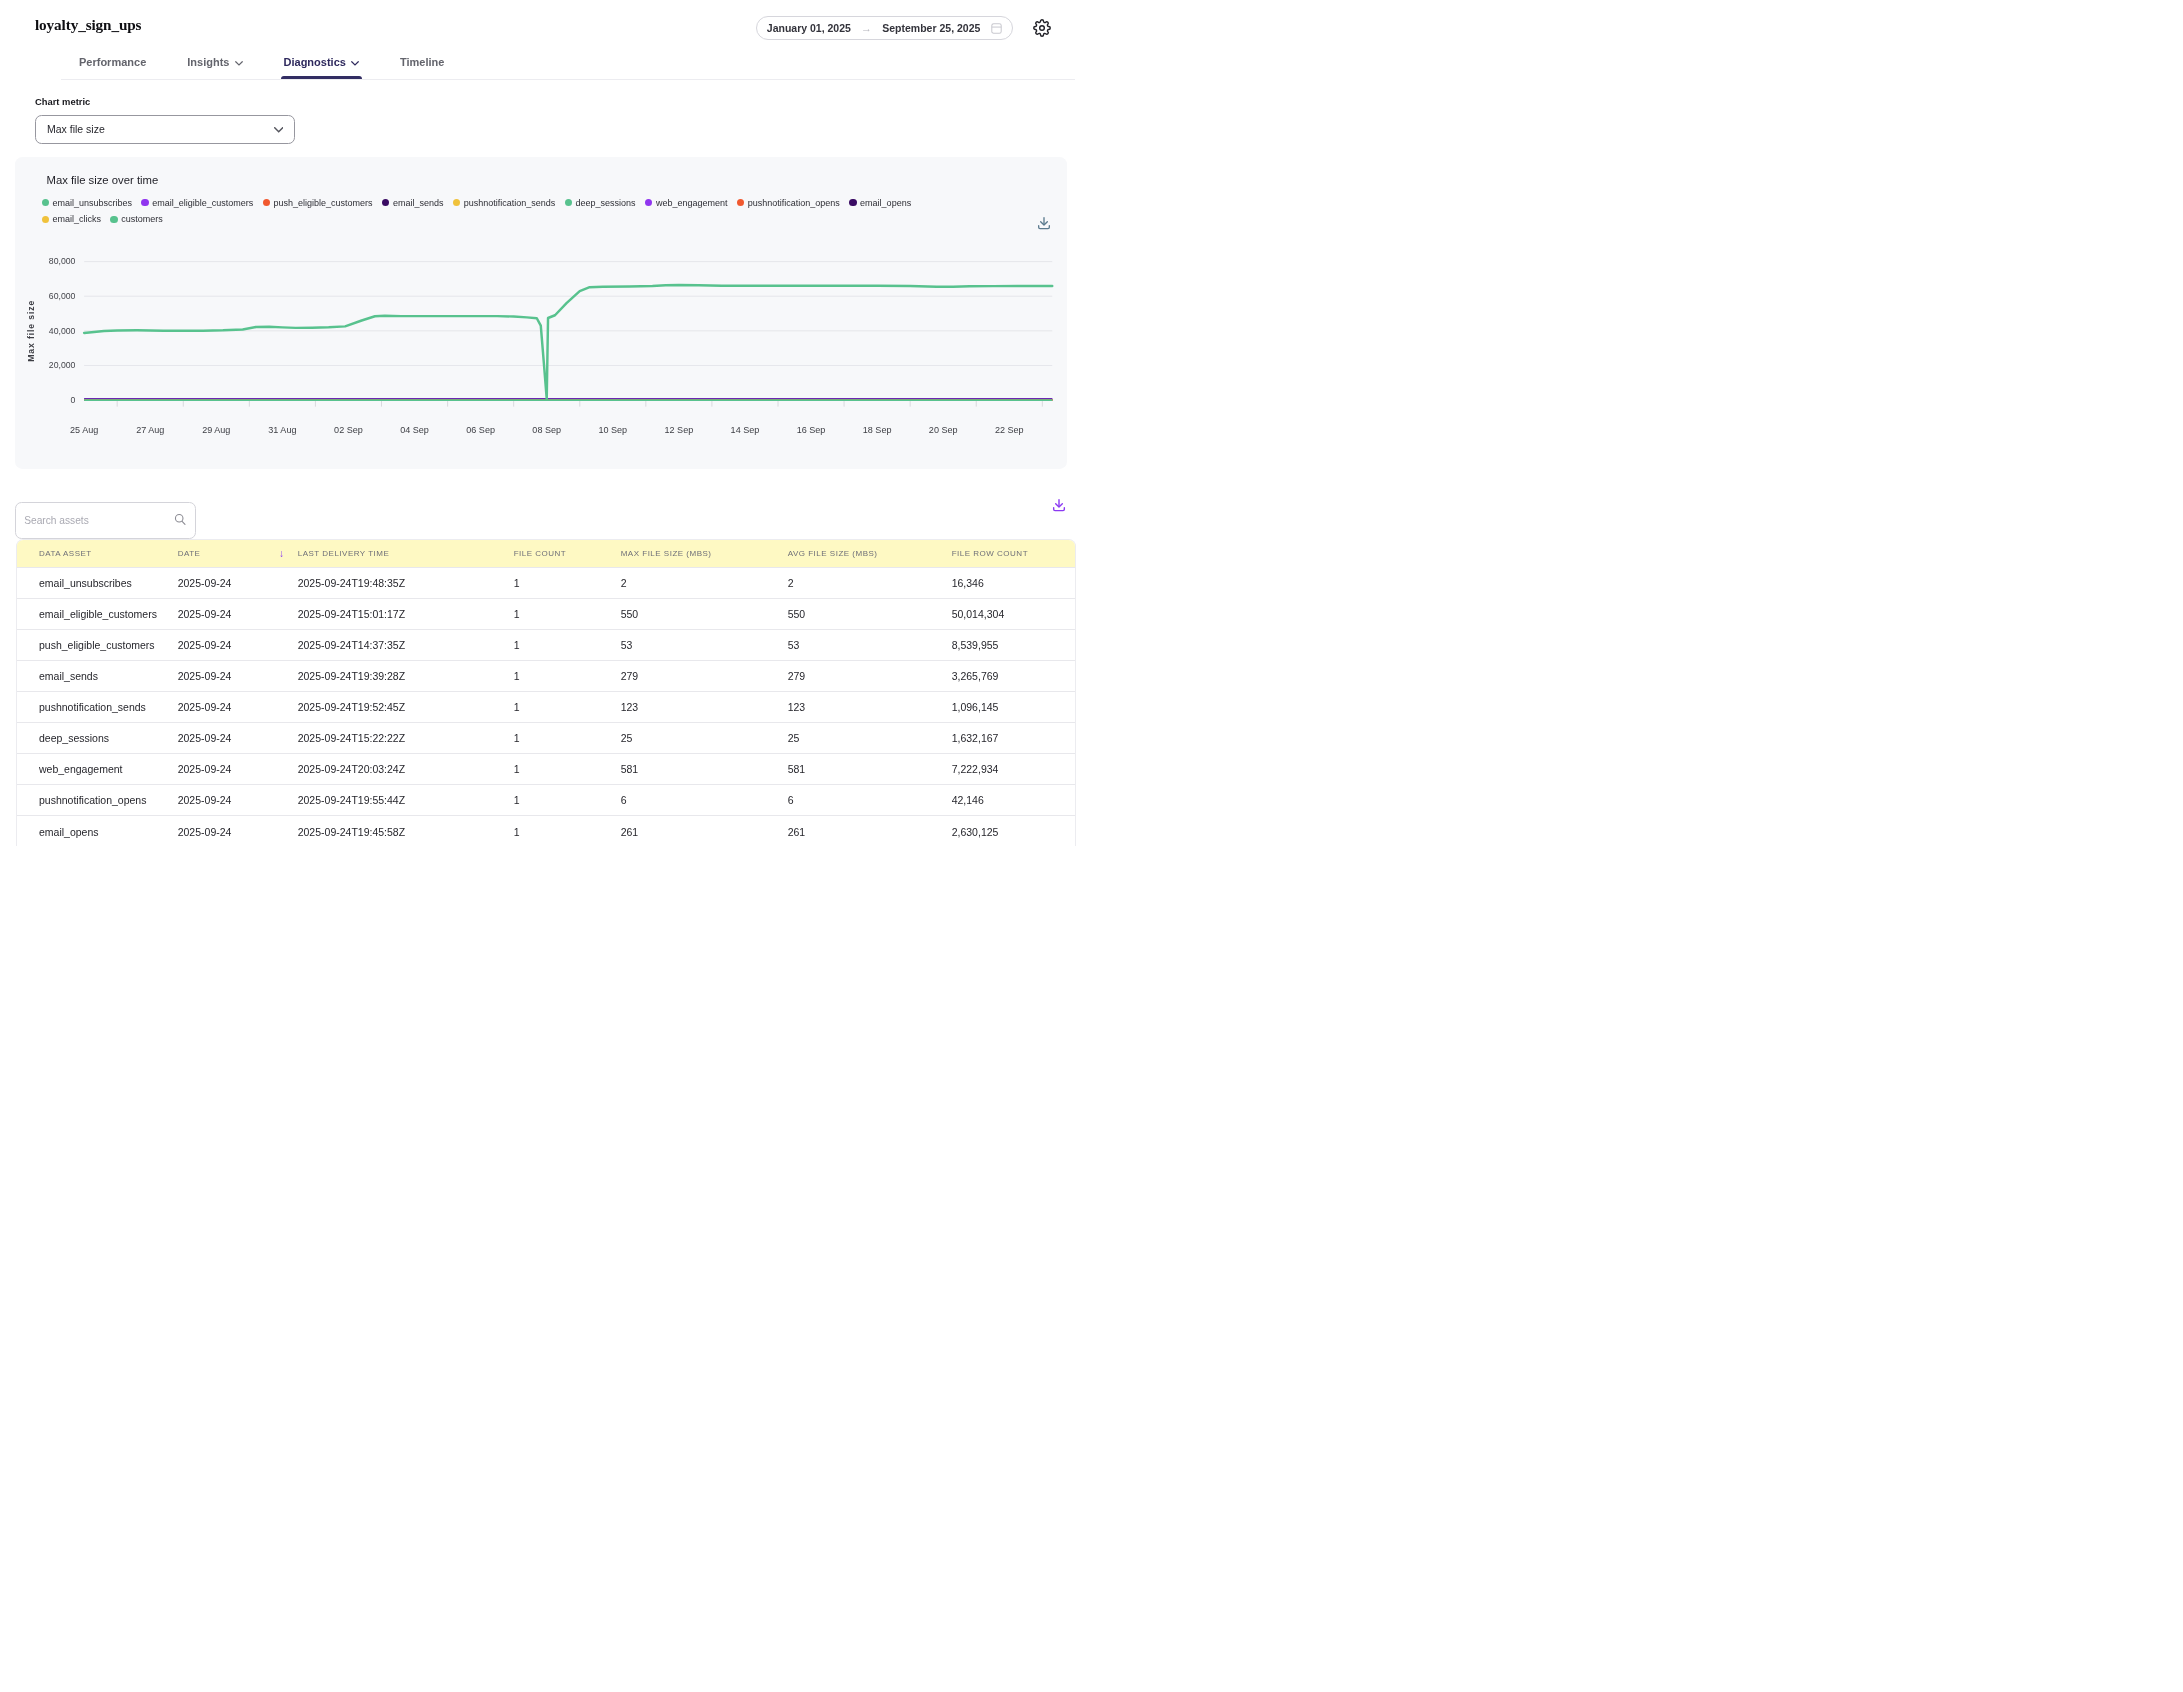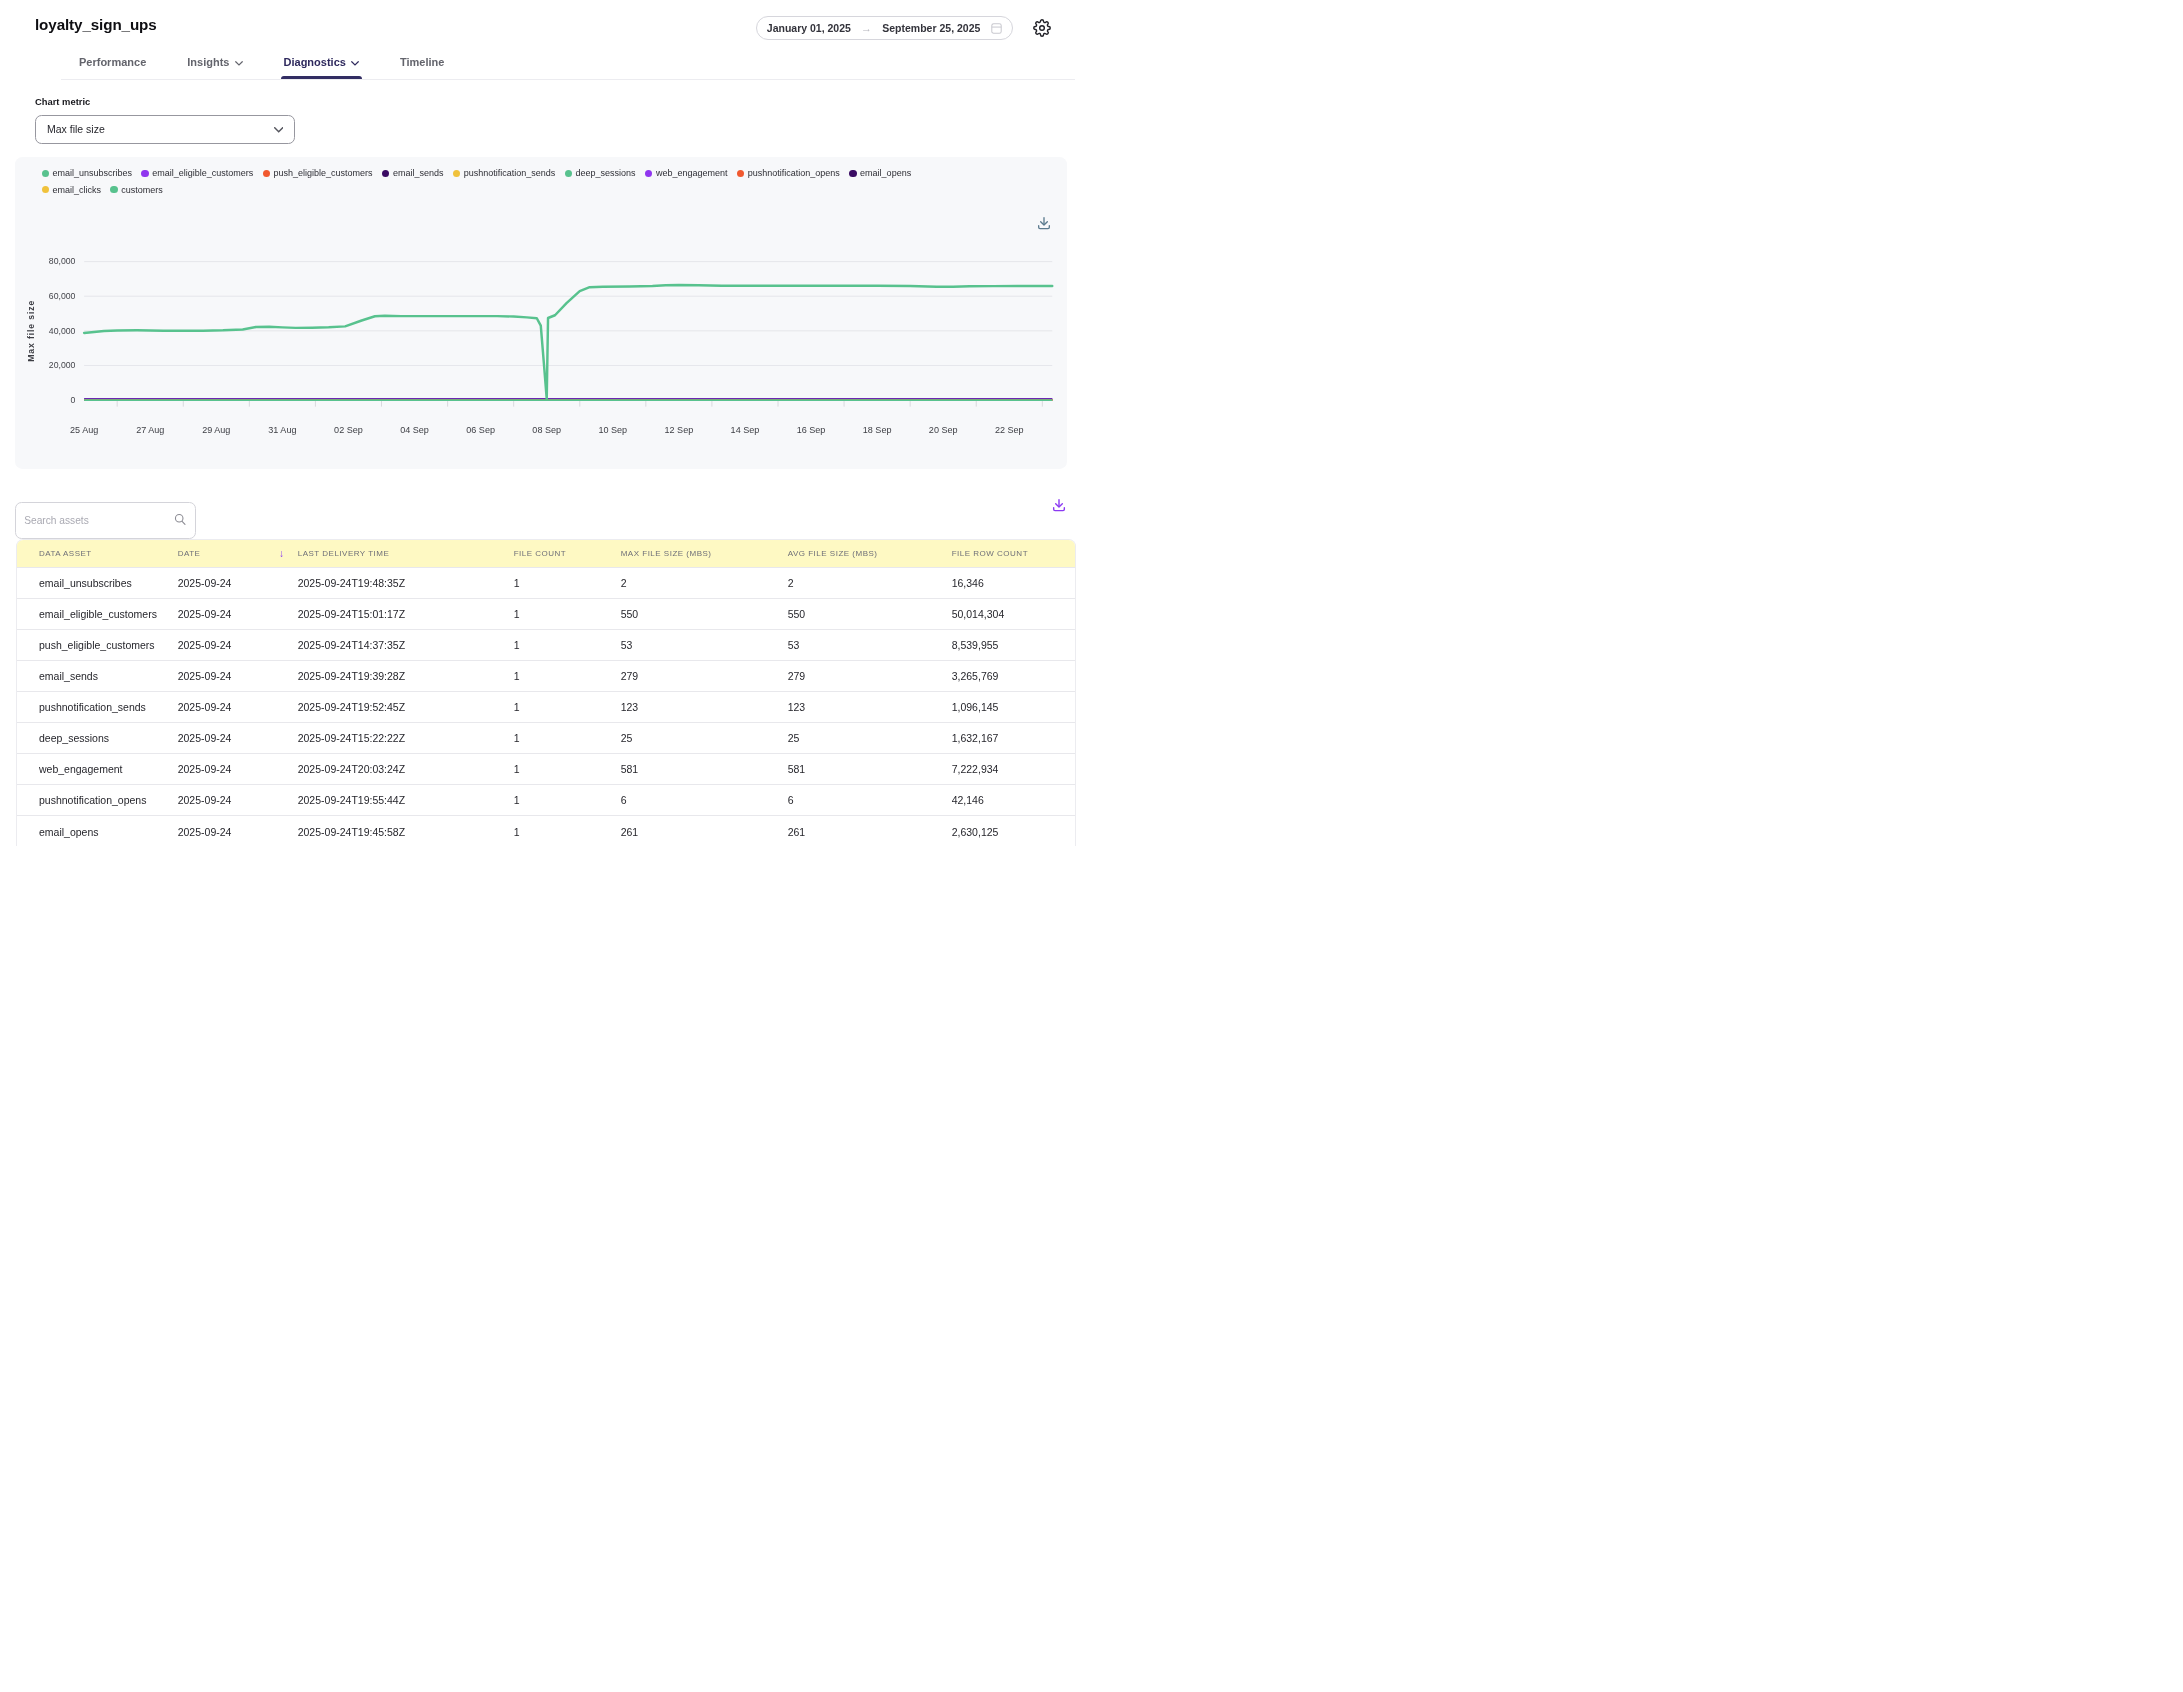--- a/index.html
+++ b/index.html
@@ -2,21 +2,21 @@
 <html style="font-size:11.6px"><head>
 <meta charset="utf-8">
 <style>
   * { margin:0; padding:0; box-sizing:border-box; }
   html,body { width:1092px; height:846px; background:#fff; overflow:hidden;
     font-family:"Liberation Sans", sans-serif; color:#26262c; }
 
   
   .header { display:flex; align-items:flex-start; justify-content:space-between;
     padding:16px 41px 0 35px; }
-  .page-title { font-size:15.2px; font-weight:800; letter-spacing:-0.1px; color:#0e0e12; }
+  .page-title { font-size:15.2px; font-weight:800; letter-spacing:-0.1px; color:#0e0e12;font-family:Liberation Serif, serif; }
   .header-right { display:flex; align-items:center; gap:20.3px; }
   .date-range { display:flex; align-items:center; gap:10.2px; border:0.7px solid #d6d6dc;
     border-radius:12px; padding:5.1px 10.2px; background:#fff; cursor:pointer; }
   .date-range .date { font-size:10.5px; font-weight:700; color:#33333b; }
   .range-arrow { color:#b4b4bc; font-size:11px; }
   .cal-icon svg { display:block; }
   .gear-btn { background:none; border:none; cursor:pointer; line-height:0; }
 
   
   .tabs-wrap { position:relative; margin-top:14.5px;margin-left:44px; }
@@ -131,20 +131,21 @@
     <span>Max file size</span>
     <span>
       <svg width="9.4" height="5.8" viewBox="0 0 13 8" fill="none" stroke="#55565e" stroke-width="2" stroke-linecap="round">
           <polyline points="1,1 6.5,6.5 12,1"></polyline>
         </svg>
     </span>
   </div>
 </div>
 
 <div class="chart-card">
+  <div class="chart-title">Max file size over time</div>
   <div class="legend" id="legend">
       <span class="legend-item">
         <span class="legend-dot" style="background: rgb(88, 194, 142);"></span>
         <span class="legend-label">email_unsubscribes</span>
       </span>
       <span class="legend-item">
         <span class="legend-dot" style="background: rgb(144, 54, 239);"></span>
         <span class="legend-label">email_eligible_customers</span>
       </span>
       <span class="legend-item">

